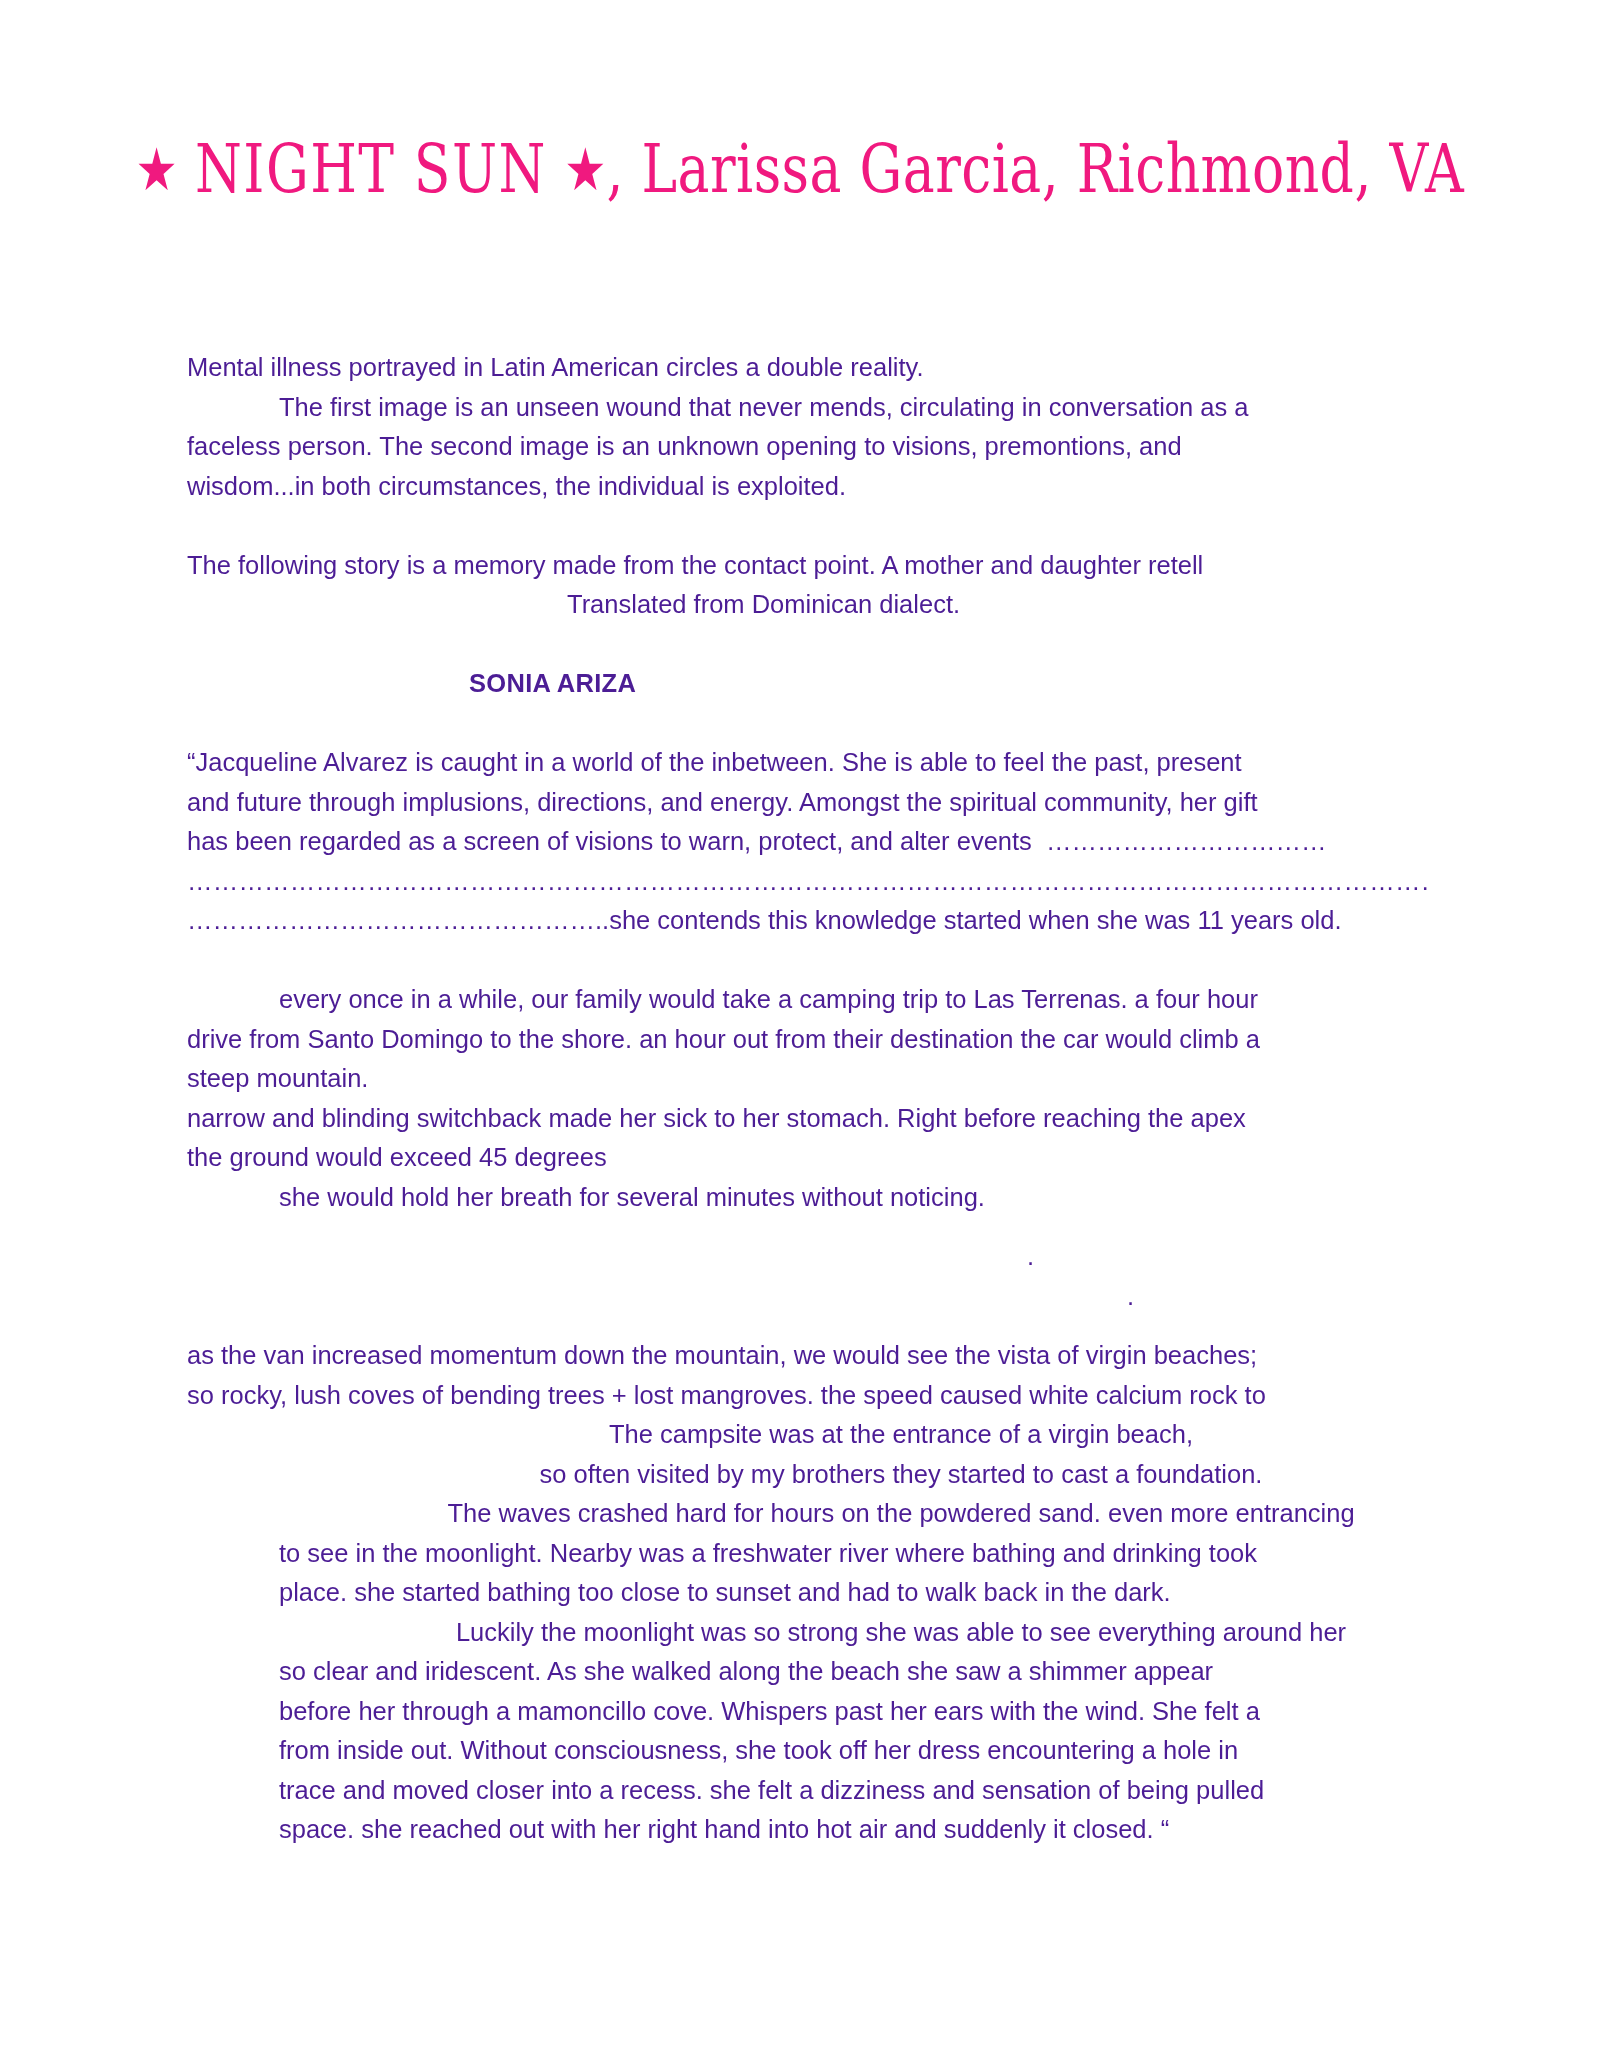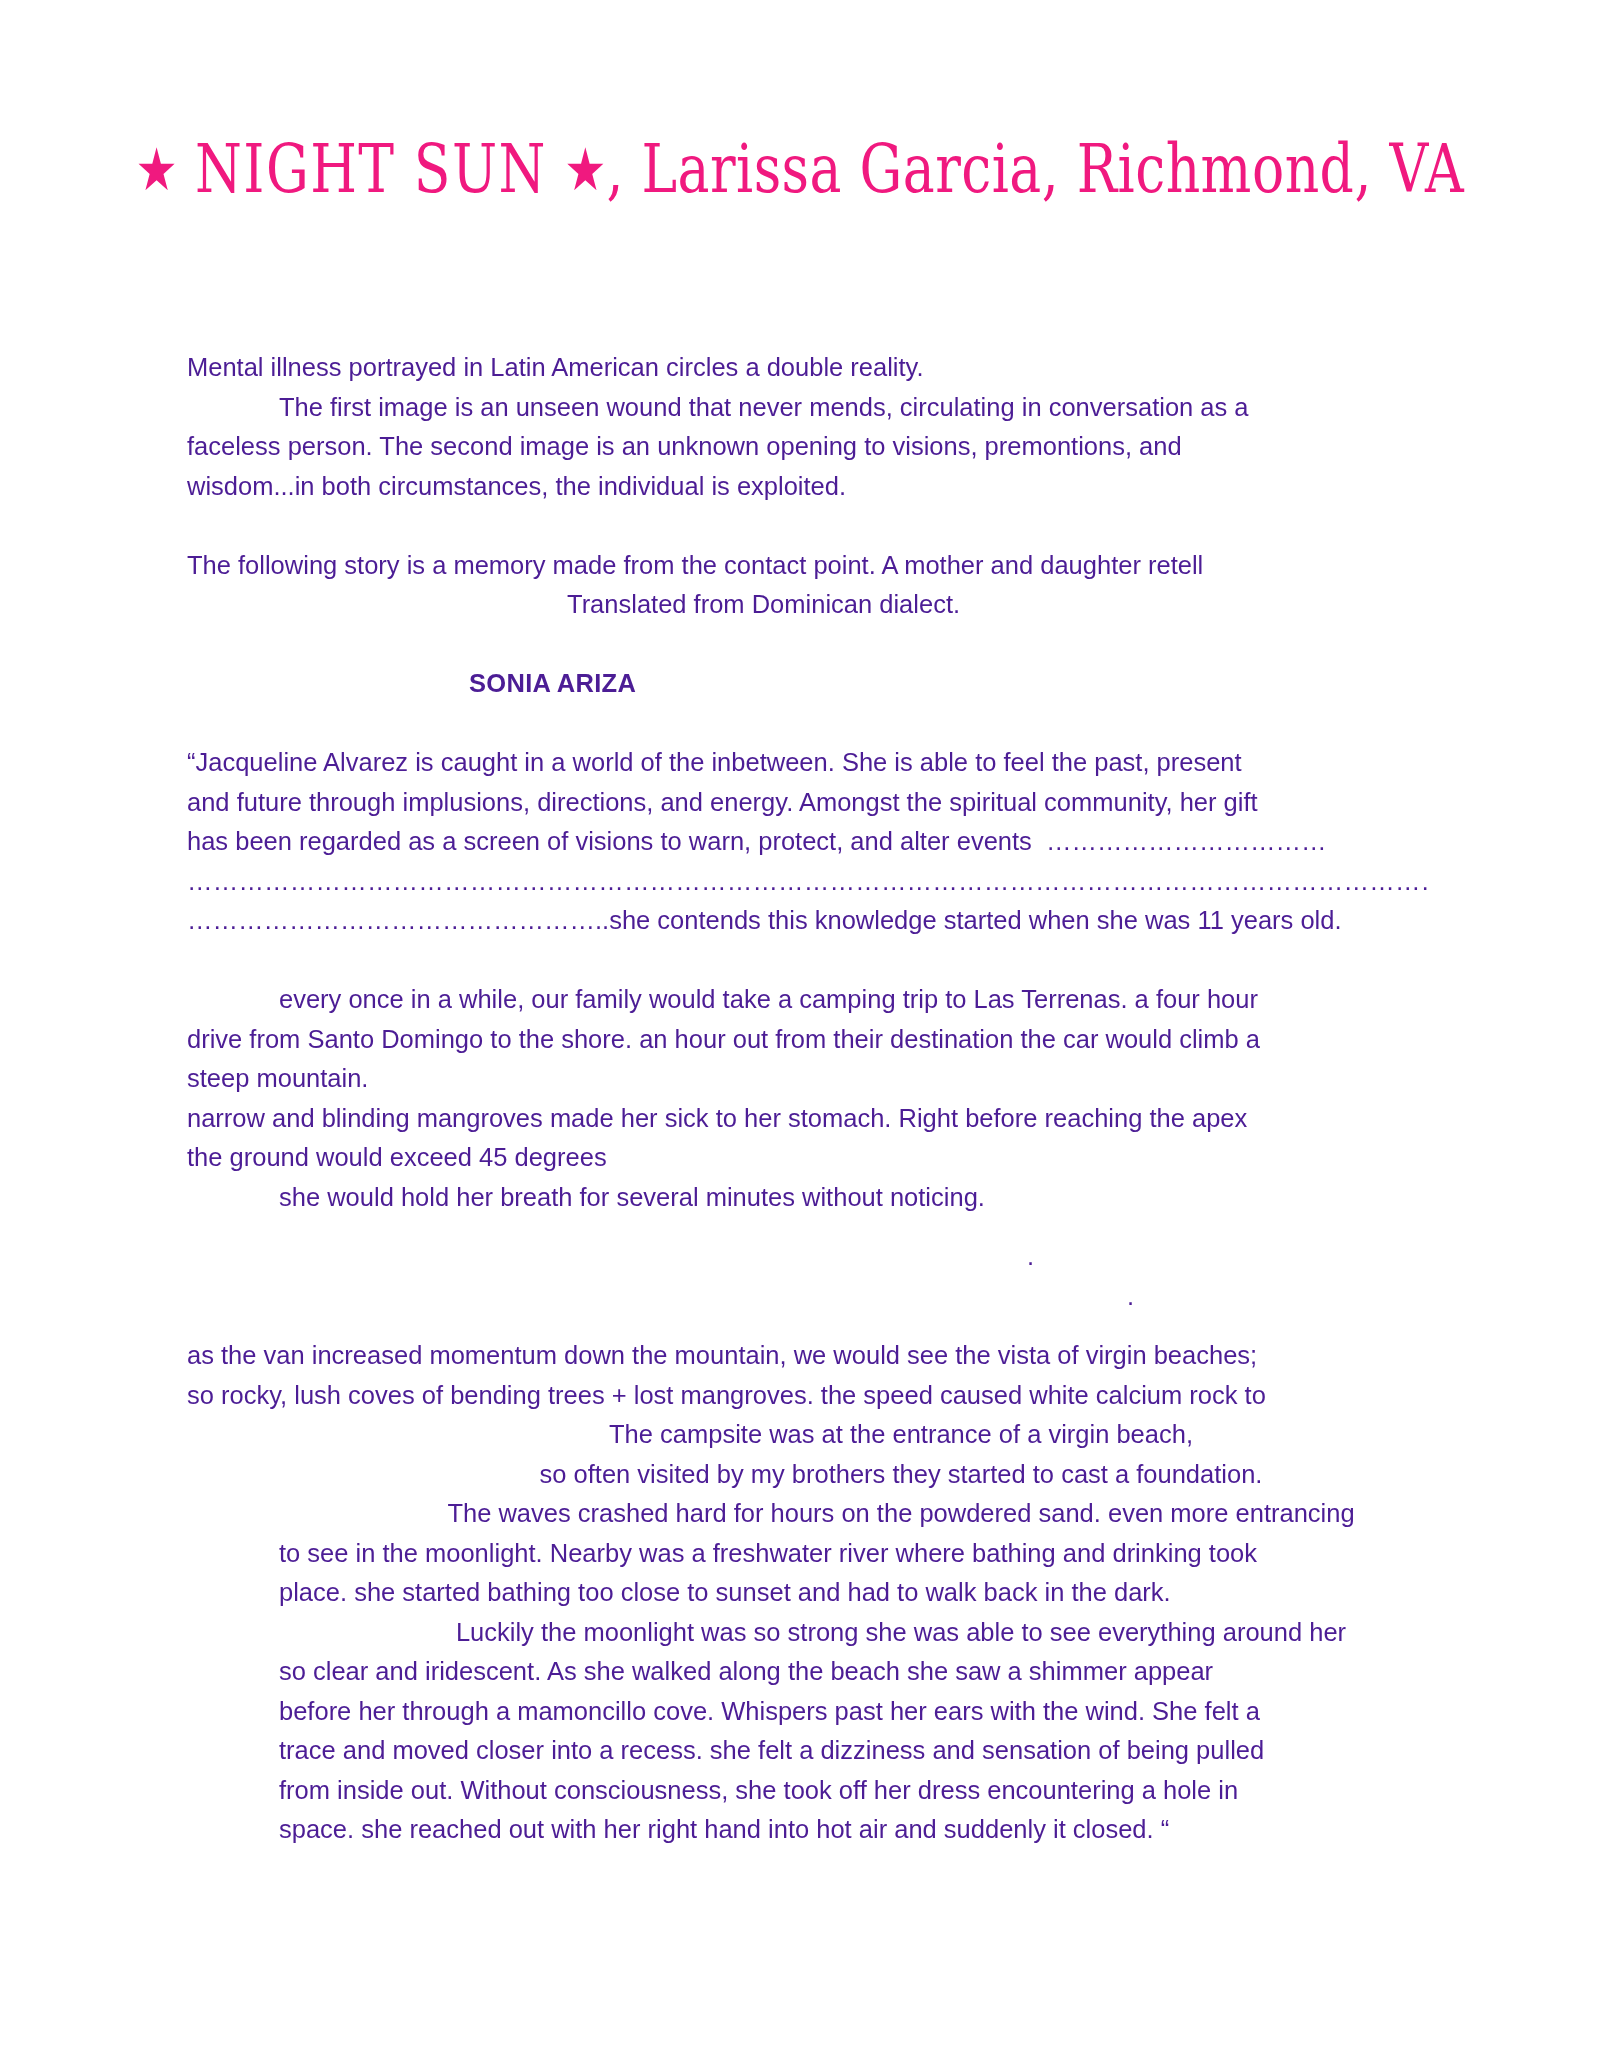--- a/index.html
+++ b/index.html
@@ -123,21 +123,21 @@
       <span class="ln dotline">…………………………………………………………………………………………………………………………………………………………………</span>
       <span class="ln">…………………………………………..she contends this knowledge started when she was 11 years old.</span>
     </p>
 
     <span class="blank"></span>
 
     <p>
       <span class="ln ind1">every once in a while, our family would take a camping trip to Las Terrenas. a four hour</span>
       <span class="ln">drive from Santo Domingo to the shore. an hour out from their destination the car would climb a</span>
       <span class="ln">steep mountain.</span>
-      <span class="ln">narrow and blinding mangroves made her sick to her stomach. Right before reaching the apex</span>
+      <span class="ln">narrow and blinding switchback made her sick to her stomach. Right before reaching the apex</span>
       <span class="ln">the ground would exceed 45 degrees</span>
       <span class="ln ind1">she would hold her breath for several minutes without noticing.</span>
     </p>
 
     <span class="halfblank"></span>
 
     <p>
       <span class="ln small-dot ind-dot1">.</span>
       <span class="ln small-dot ind-dot2">.</span>
     </p>
@@ -148,19 +148,19 @@
       <span class="ln">as the van increased momentum down the mountain, we would see the vista of virgin beaches;</span>
       <span class="ln">so rocky, lush coves of bending trees + lost mangroves. the speed caused white calcium rock to</span>
       <span class="ln ind2">The campsite was at the entrance of a virgin beach,</span>
       <span class="ln ind2">so often visited by my brothers they started to cast a foundation.</span>
       <span class="ln ind2">The waves crashed hard for hours on the powdered sand. even more entrancing</span>
       <span class="ln ind1">to see in the moonlight. Nearby was a freshwater river where bathing and drinking took</span>
       <span class="ln ind1">place. she started bathing too close to sunset and had to walk back in the dark.</span>
       <span class="ln ind2">Luckily the moonlight was so strong she was able to see everything around her</span>
       <span class="ln ind1">so clear and iridescent. As she walked along the beach she saw a shimmer appear</span>
       <span class="ln ind1">before her through a mamoncillo cove. Whispers past her ears with the wind. She felt a</span>
+      <span class="ln ind1">from inside out. Without consciousness, she took off her dress encountering a hole in</span>
       <span class="ln ind1">trace and moved closer into a recess. she felt a dizziness and sensation of being pulled</span>
-      <span class="ln ind1">from inside out. Without consciousness, she took off her dress encountering a hole in</span>
       <span class="ln ind1">space. she reached out with her right hand into hot air and suddenly it closed. “</span>
     </p>
 
   </div>
 </div>
 
 </body></html>

